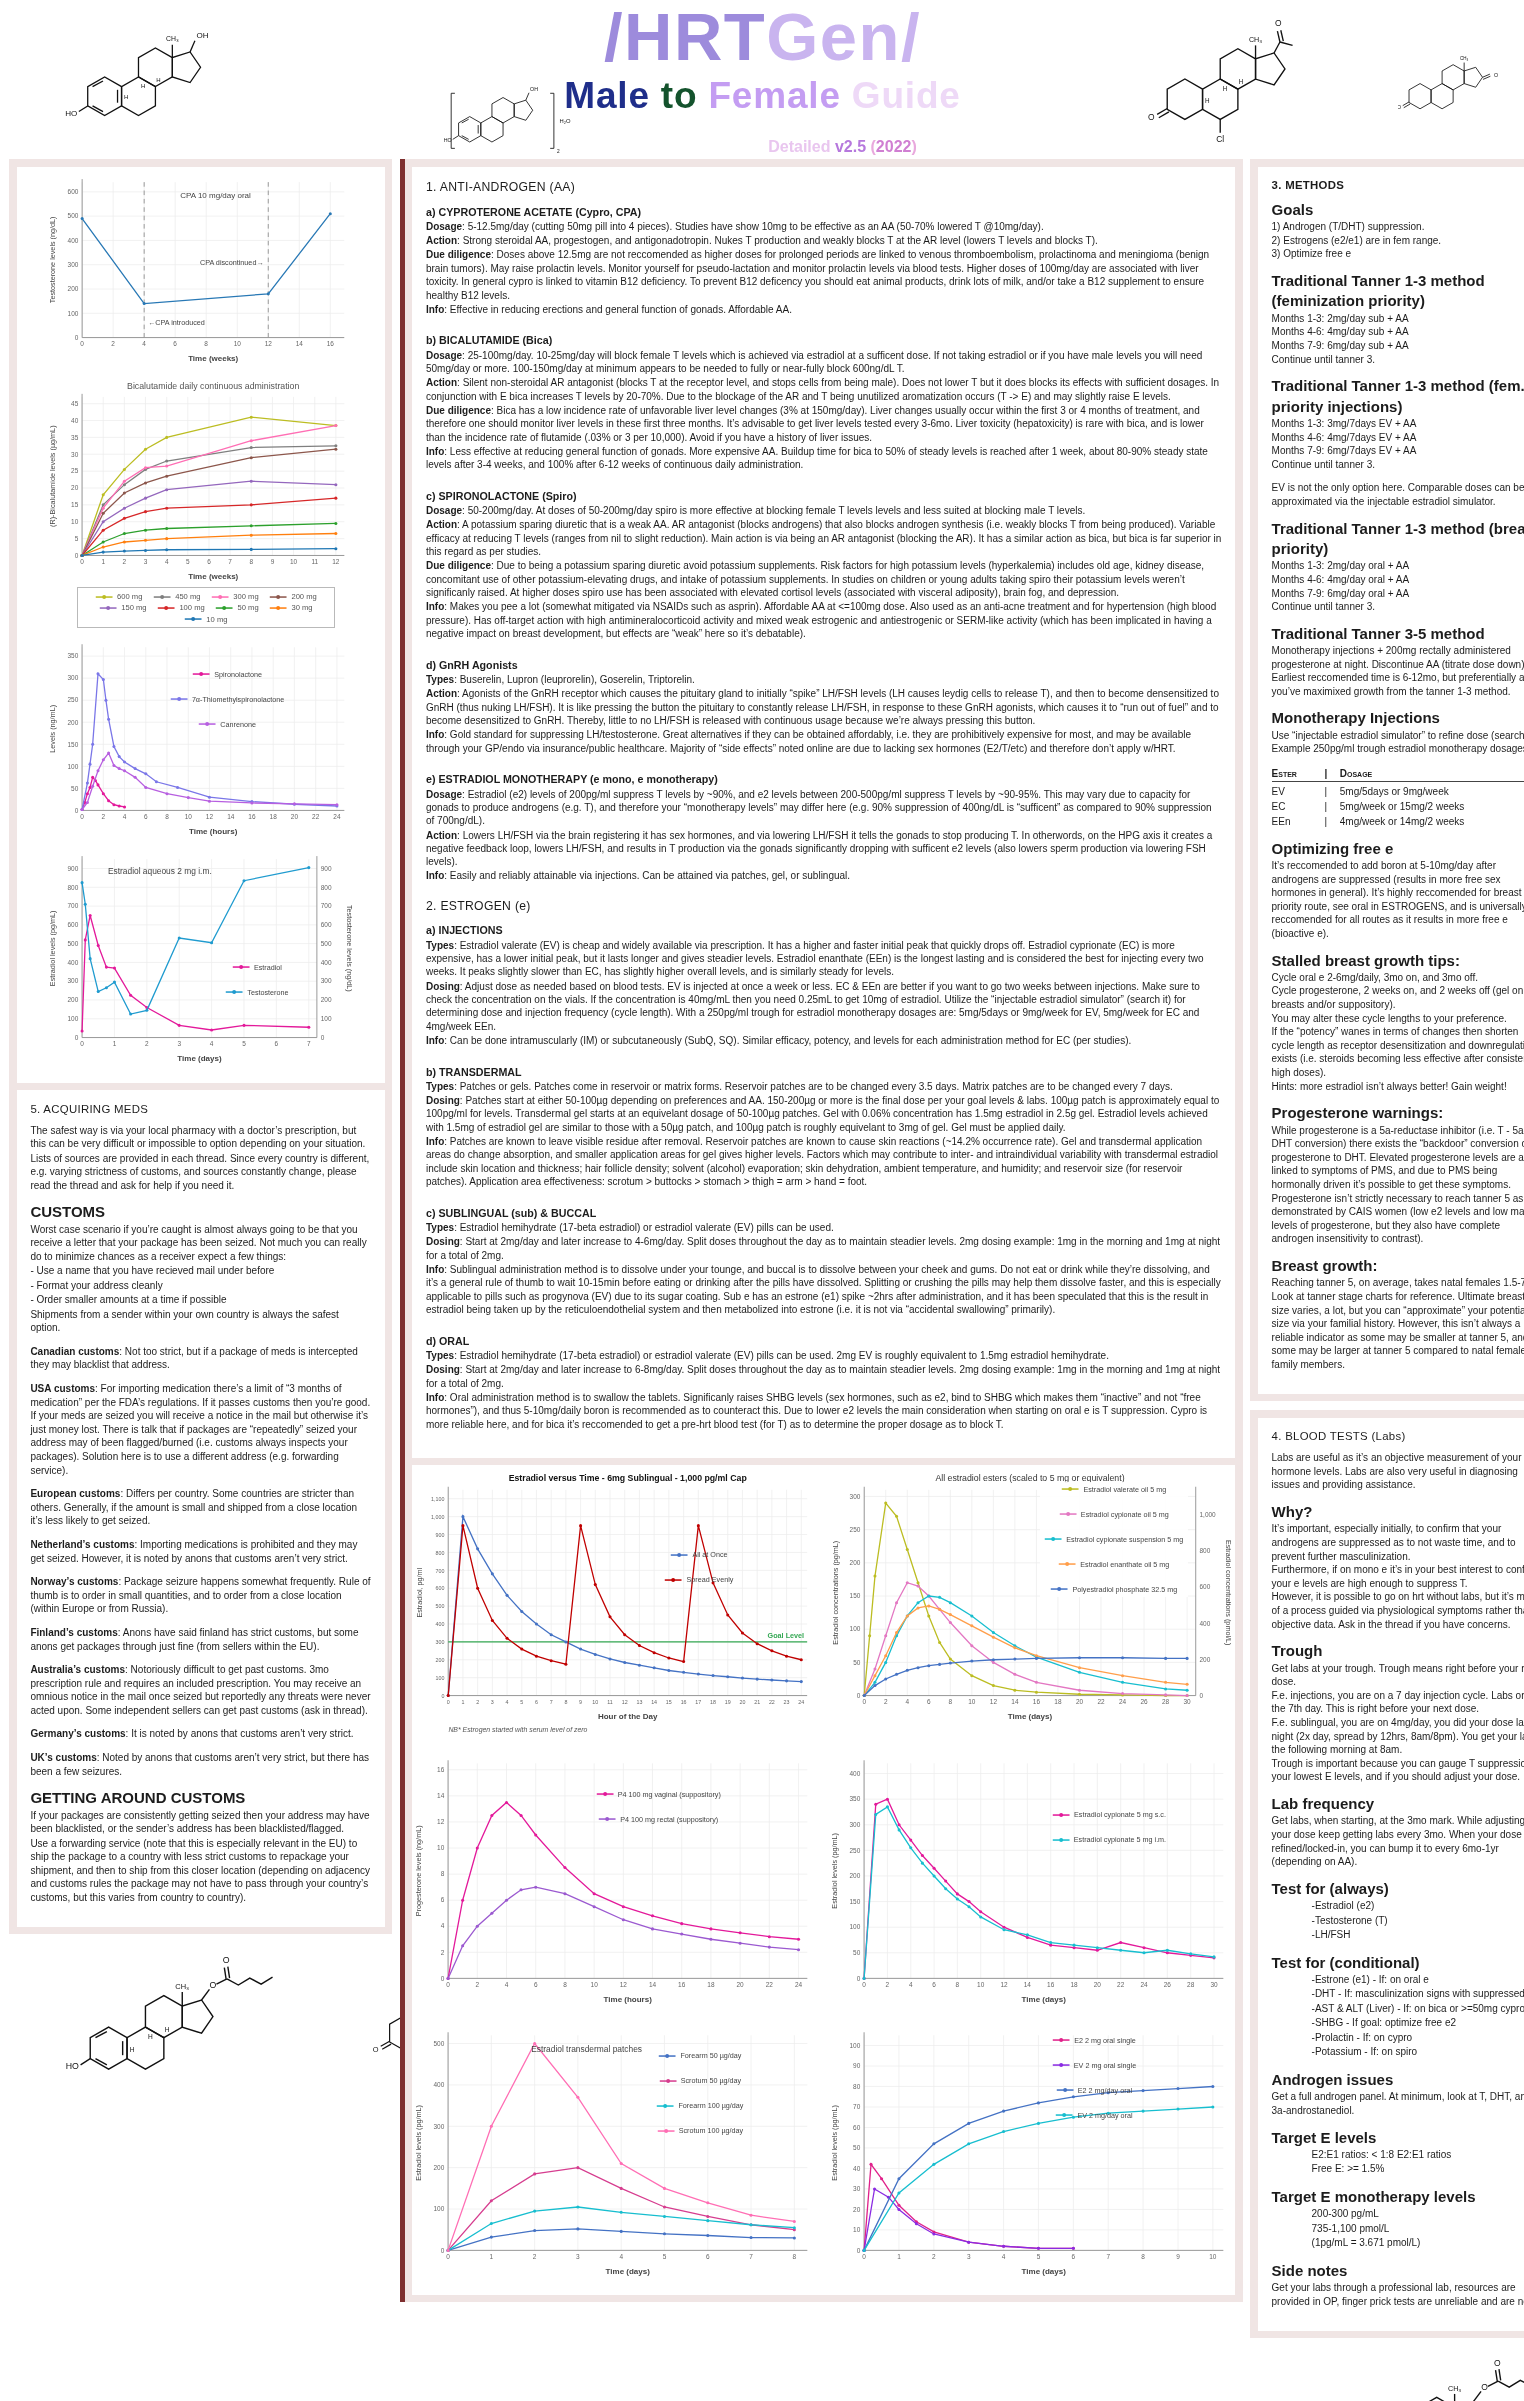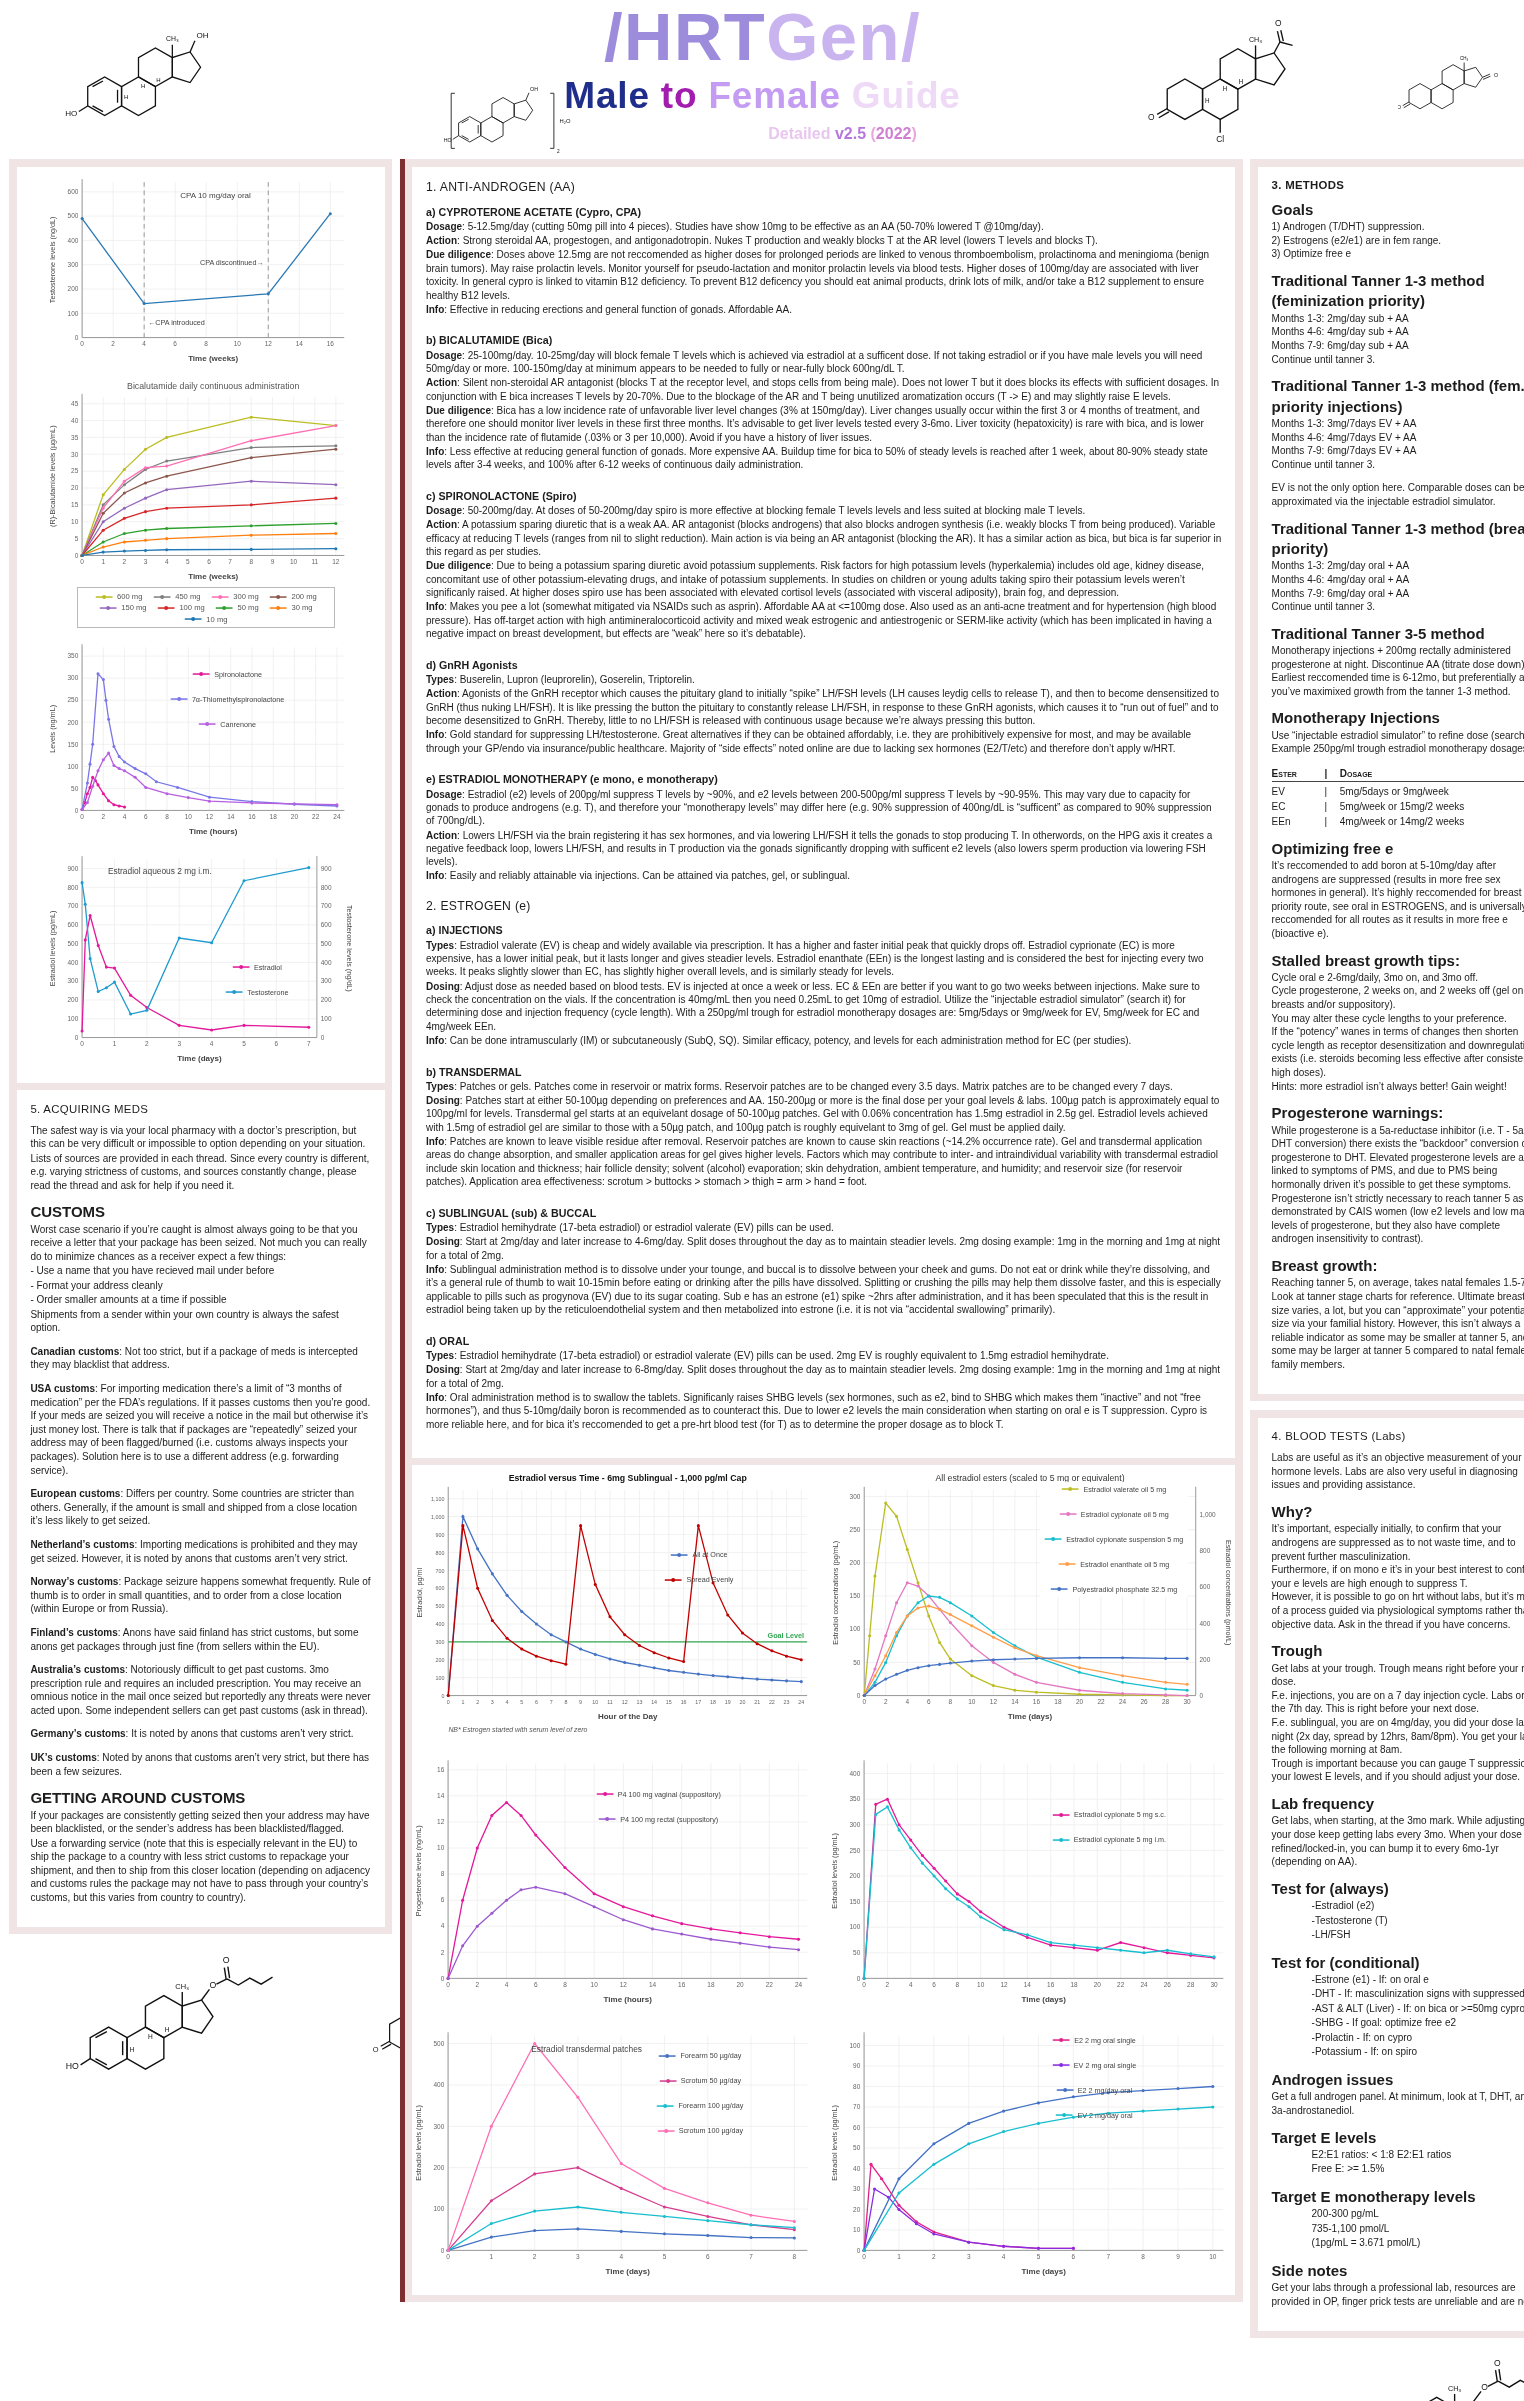--- a/index.html
+++ b/index.html
@@ -10,21 +10,21 @@
   
   header { position:relative; height:156px; }
   .molmount { position:absolute; }
   .m-hl { left:19px; top:6.1px; }
   .m-hm { left:425px; top:70px; }
   .m-hr { right:122px; top:4.6px; }
   .m-hr2 { right:1.5px; top:13.7px; }
   .title-wrap { position:absolute; left:50%; transform:translateX(-50%); top:3px; width:747px; text-align:center; }
   .big-title { font-size:67px; font-weight:bold; letter-spacing:1.5px; line-height:1.0; }
   .subtitle { font-size:37px; font-weight:bold; letter-spacing:0.8px; margin-top:4.6px; }
-  .tagline { font-size:16px; font-weight:bold; margin-top:8px; padding-left:160px; }
+  .tagline { font-size:16px; font-weight:bold; margin-top:21px; padding-left:160px; }
 
   
   .columns { display:flex; gap:7.6px; padding:3px 9.1px 0 9.1px; align-items:flex-start; }
   .col-left { width:383px; flex:none; }
   .col-mid { width:843px; flex:none; }
   .col-right { width:314px; flex:none; }
 
   .panel { background:#f0e5e4; padding:7.6px; margin-bottom:9.1px; }
   .panel-accent { border-left:5.3px solid #7e2f2f; }
   .card { background:#fff; padding:12.2px 13.7px; }
@@ -149,21 +149,21 @@
             </g>
             <g fill="#111" font-size="10" font-family="Liberation Sans, sans-serif">
               <text x="6" y="137" text-anchor="end">O</text>
               <text x="126" y="44" text-anchor="middle" font-size="8.5">CH₃</text>
               <text x="183" y="75">O</text>
             </g>
           </svg></div>
       </div>
     <div class="title-wrap">
       <div class="big-title"><span style="color:#9d8bdc">/HRT</span><span style="color:#c9b4ef">Gen/</span></div>
-      <div class="subtitle"><span style="color:#1f2e8a">Male </span><span style="color:#a21caf">to </span><span style="color:#c49df2">Female </span><span style="color:#eed9f7">Guide</span></div>
+      <div class="subtitle"><span style="color:#1f2e8a">Male </span><span style="color:#14532d">to </span><span style="color:#c49df2">Female </span><span style="color:#eed9f7">Guide</span></div>
       <div class="tagline"><span style="color:#e9c6ef">Detailed </span><span style="color:#b678dd">v2.5</span><span style="color:#e9a9dd"> (</span><span style="color:#d07fd2">2022</span><span style="color:#e9a9dd">)</span></div>
     </div>
   </header>
 
   <div class="columns">
     <div class="col-left">
       <div class="panel">
         <div class="whitewrap" id="left-charts">
             <div class="chart-card" style="width: 308px;"><svg width="308" height="192" viewBox="0 0 404 252" xmlns="http://www.w3.org/2000/svg" font-family="Liberation Sans, sans-serif">
                 <rect width="404" height="252" fill="#fff"></rect>

